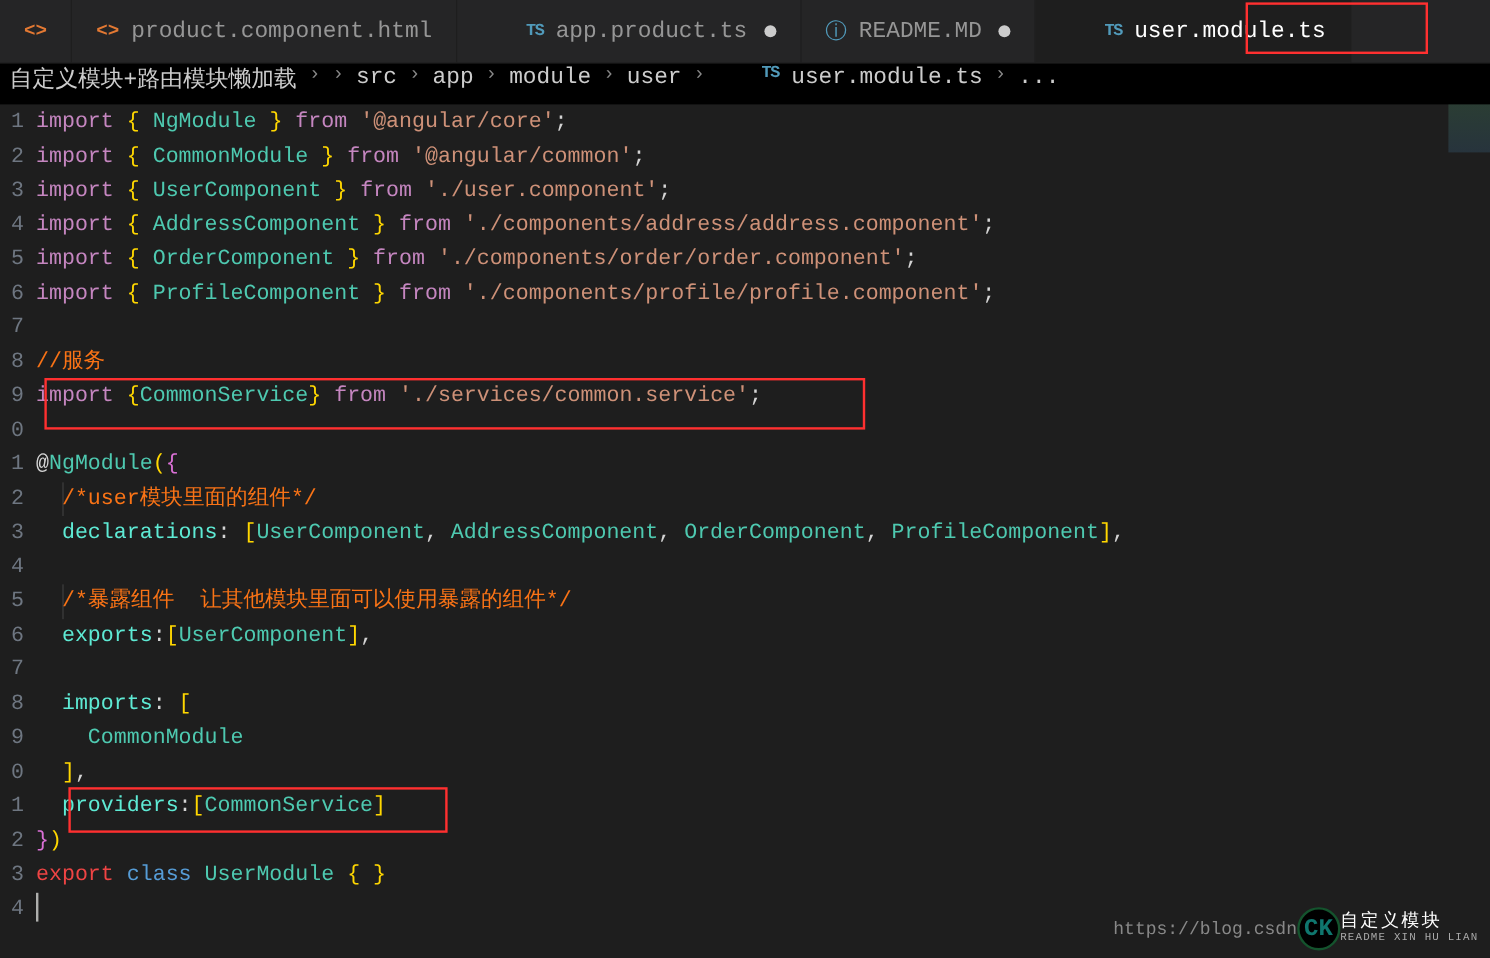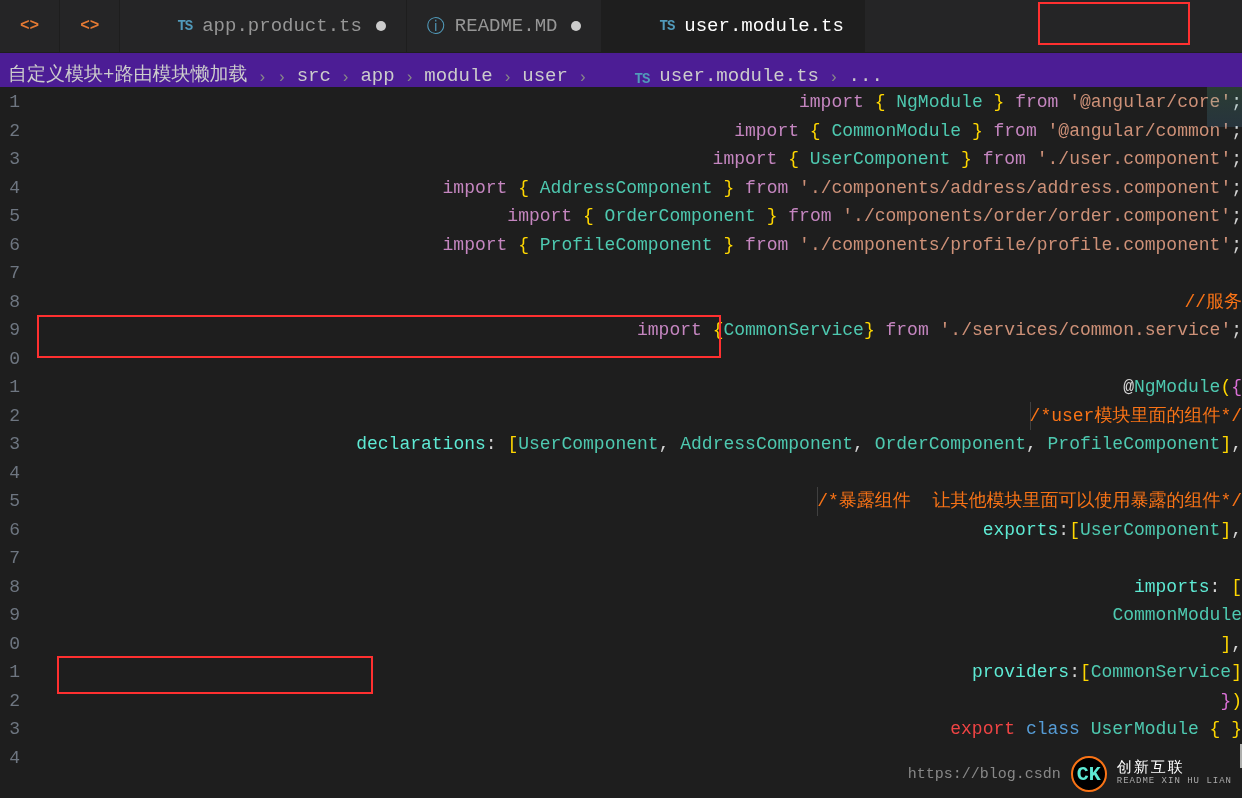--- a/index.html
+++ b/index.html
@@ -43,27 +43,27 @@
       height: 10px;
       background: #ccc;
       border-radius: 50%;
       margin-left: 4px;
     }
     .icon-html { color: #e37933; font-weight: bold; font-size: 16px;}
     .icon-ts { color: #519aba; font-weight: bold; font-size: 14px; letter-spacing: -1px; margin-left: 37px;}
     .icon-info { color: #519aba; font-size: 18px; }
     .breadcrumb {
       display: flex;
-      align-items: flex-end;
+      align-items: flex-start;
       height: 34px;
       padding: 0 8px;
       gap: 10px;
       color: #aaa;
       font-size: 19px;
-      background: #4c1d95;
+      background: #000000;
     }
     .breadcrumb .chev {
       color: #888;
       font-size: 16px;
     }
     .breadcrumb .seg {
       color: #ccc;
     }
     .code-area {
       display: flex;
@@ -79,21 +79,20 @@
       padding-top: 1px;
     }
     .gutter .ln {
       height: 28.5px;
     }
     .code {
       flex: 1;
       line-height: 28.5px;
       white-space: pre;
       padding-top: 1px;
-      text-align: right;
     }
     .code .line {
       height: 28.5px;
     }
     .kw-import { color: #c586c0; }
     .kw-from { color: #c586c0; }
     .kw-class { color: #569cd6; }
     .kw-export { color: #ef4444; }
     .brace { color: #ffd700; }
     .brace-pink { color: #da70d6; }
@@ -117,37 +116,36 @@
       height: 40px;
       background: linear-gradient(to bottom, rgba(100,200,150,0.3), rgba(80,150,200,0.3));
       opacity: 0.6;
     }
     .watermark {
       position: absolute;
       right: 0;
       bottom: 0;
       display: flex;
       align-items: center;
-      gap: 10px;
       color: #888;
       font-size: 15px;
       padding: 6px 10px;
     }
     .watermark-logo {
       width: 36px;
       height: 36px;
       background: #000;
       border-radius: 50%;
       display: flex;
       align-items: center;
       justify-content: center;
-      color: #5eead4;
+      color: #0f766e;
       font-weight: bold;
       font-size: 20px;
-      border: 2px solid #f97316;
+      border: 2px solid #14532d;
     }
     .watermark-text {
       display: flex;
       flex-direction: column;
       line-height: 1.1;
     }
     .watermark-cn { color: #fff; font-size: 15px; letter-spacing: 2px;}
     .watermark-en { color: #aaa; font-size: 9px; letter-spacing: 1px;}
     .indent-guide {
       border-left: 1px solid #404040;
@@ -160,20 +158,21 @@
   </style>
 </head>
 <body>
 
 <div class="tabs">
   <div class="tab">
     <span class="icon-html">&lt;&gt;</span>
   </div>
   <div class="tab">
     <span class="icon-html">&lt;&gt;</span>
+    <span>product.component.html</span>
   </div>
   <div class="tab">
     <span class="icon-ts">TS</span>
     <span>app.product.ts</span>
     <span class="dot"></span>
   </div>
   <div class="tab">
     <span class="icon-info">ⓘ</span>
     <span>README.MD</span>
     <span class="dot"></span>
@@ -236,16 +235,16 @@
 <div class="minimap"></div>
 
 <div class="redbox" style="top:2px;left:1038px;width:152px;height:43px"></div>
 <div class="redbox" style="top:315px;left:37px;width:684px;height:43px"></div>
 <div class="redbox" style="top:656px;left:57px;width:316px;height:38px"></div>
 
 <div class="watermark">
   <span>https://blog.csdn</span>
   <div class="watermark-logo">CK</div>
   <div class="watermark-text">
-    <span class="watermark-cn">创新互联</span>
+    <span class="watermark-cn">自定义模块</span>
     <span class="watermark-en">README XIN HU LIAN</span>
   </div>
 </div>
 
 </body></html>

